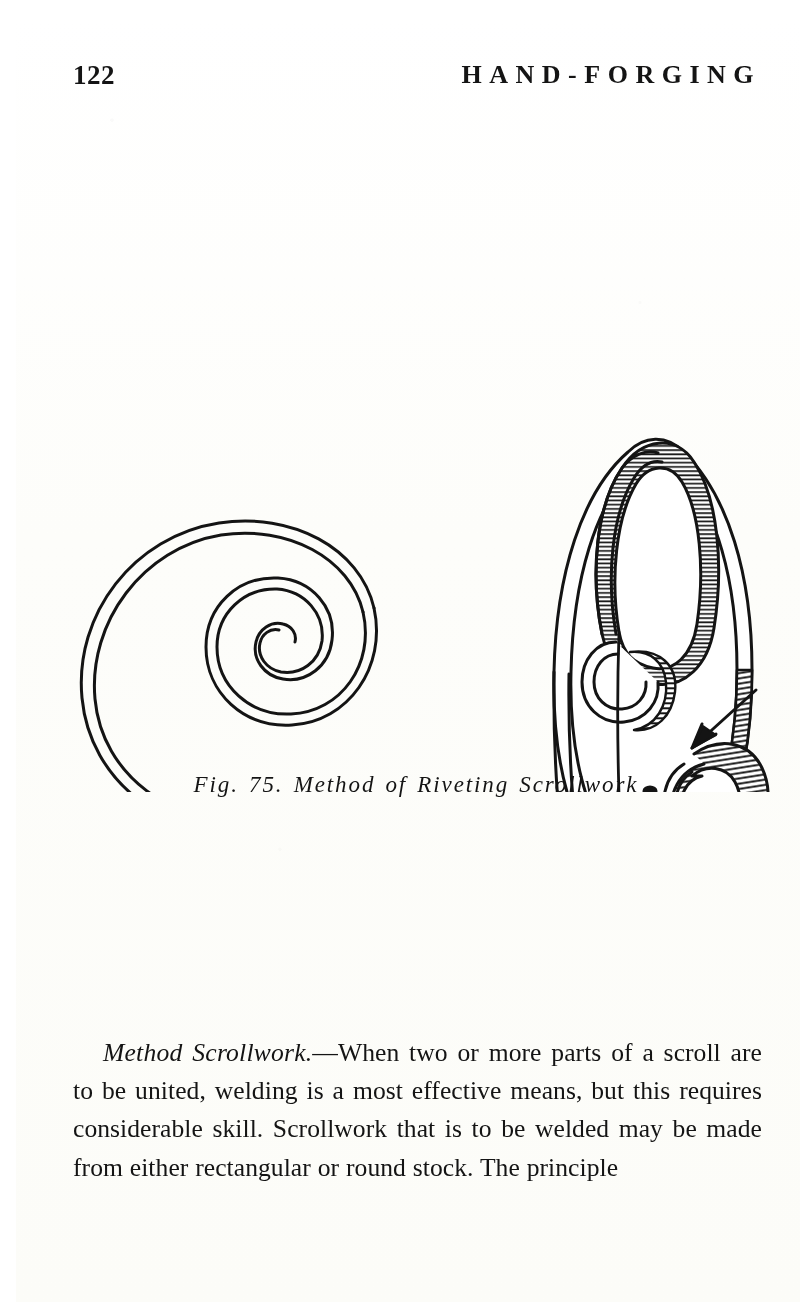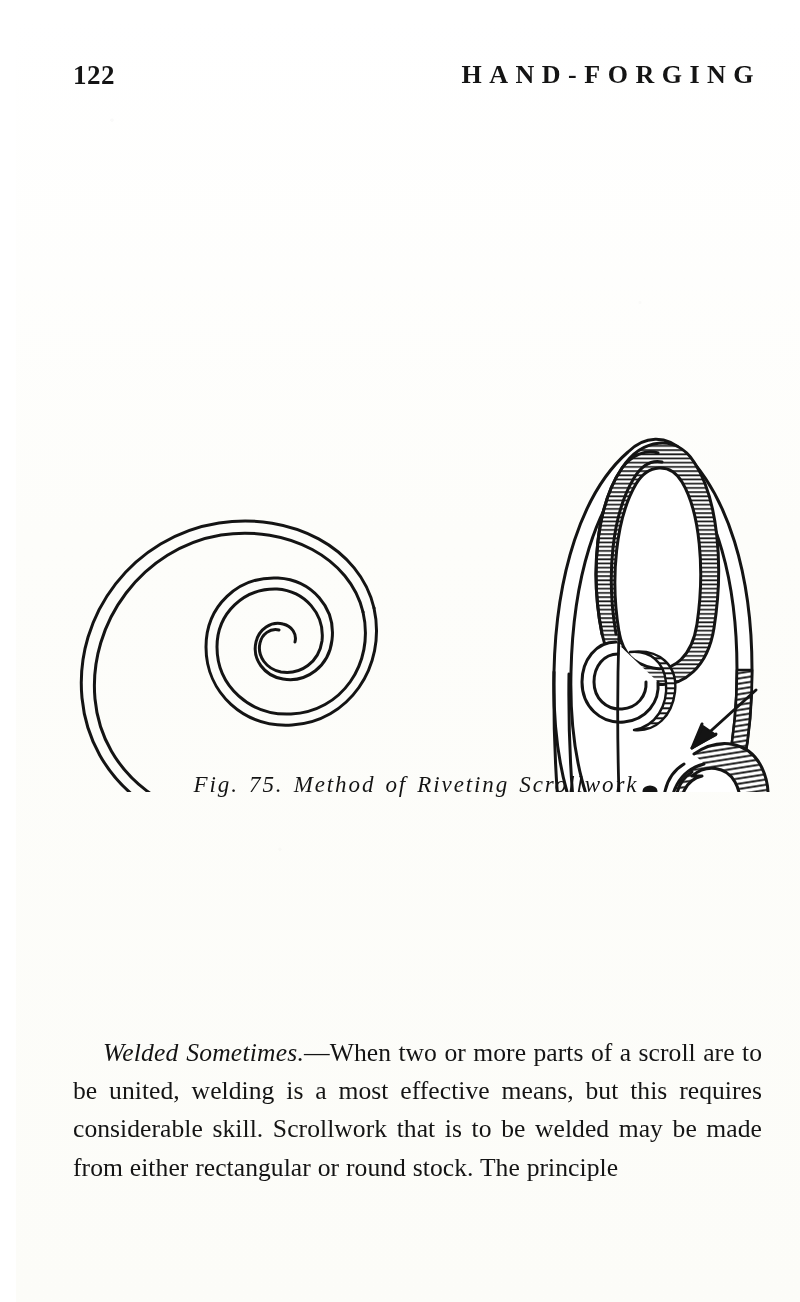--- a/index.html
+++ b/index.html
@@ -387,16 +387,16 @@
           <text class="fig-label" x="674" y="438" stroke="none" transform="translate(0,290)">B</text>
         </g>
       </g>
     </svg>
 
     <div id="figure-caption">Fig. 75. Method of Riveting Scrollwork</div>
   </div>
 
 
   <div class="textblock" id="para-bot">
-    <p><span class="indent"></span><span class="runin">Welded Sometimes.</span><span>—When two or more parts of a scroll are to be united, welding is a most effective means, but this requires considerable skill. Scrollwork that is to be welded may be made from either rectangular or round stock.   The principle</span></p>
+    <p><span class="indent"></span><span class="runin">Method Scrollwork.</span><span>—When two or more parts of a scroll are to be united, welding is a most effective means, but this requires considerable skill. Scrollwork that is to be welded may be made from either rectangular or round stock.   The principle</span></p>
   </div>
 
 </div>
 
 </body></html>

